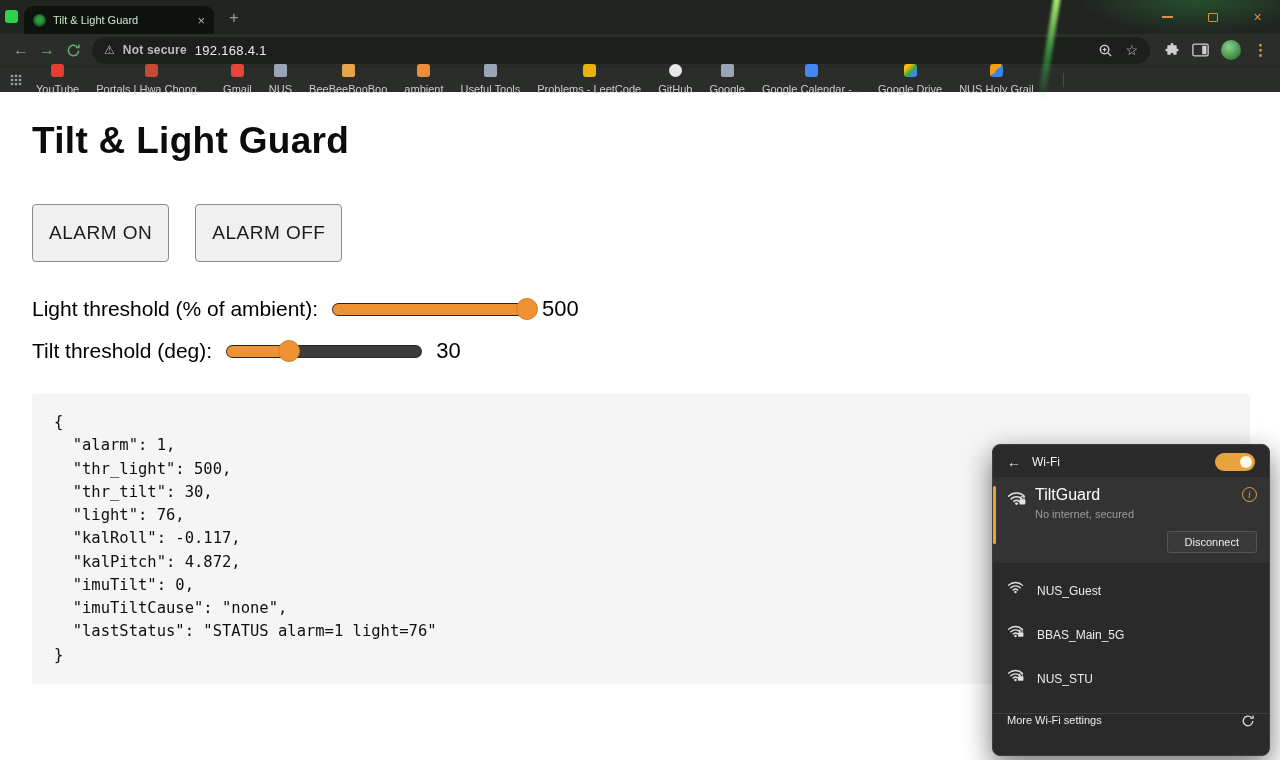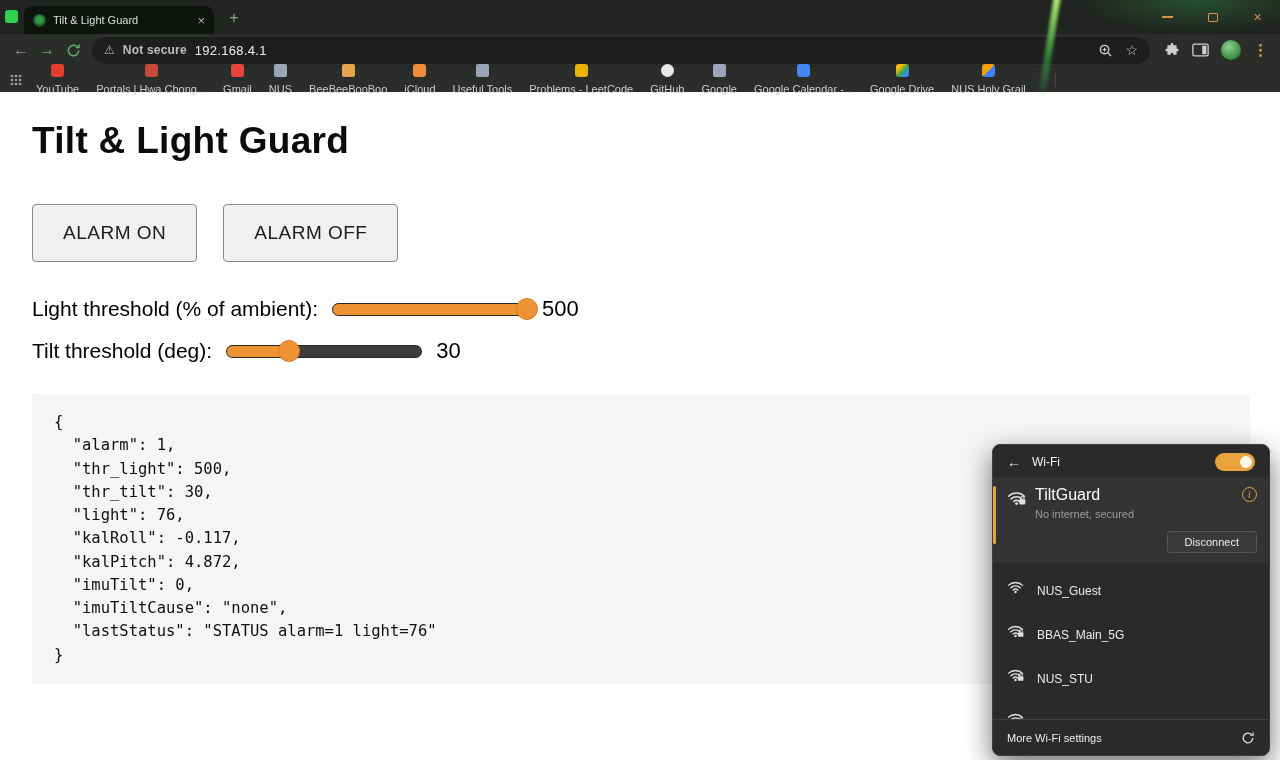--- a/index.html
+++ b/index.html
@@ -58,21 +58,21 @@
   .bm-label { font-size: 11px; color: #cdcdcd; }
   .grid-ico { margin-right: 14px; display: flex; }
   .bm-sep { width: 1px; height: 14px; background: #4a4a4a; margin: 0 12px; }
 
   
   .page { background: #fff; padding-left: 32px; position: relative; }
   .page-title { font-size: 37px; font-weight: bold; color: #0c0c0c; margin-top: 28px; letter-spacing: .3px; }
   .btn-row { margin-top: 42px; display: flex; gap: 26px; }
   .alarm-btn { font-family: "Liberation Sans", sans-serif; font-size: 19px; color: #1c1c1c;
                background: #f0f0f0; border: 1.5px solid #8a8a8a; border-radius: 4px;
-               padding: 17px 30px; letter-spacing: .5px; }
+               padding: 17px 16px; letter-spacing: .5px; }
   .slider-row { display: flex; align-items: center; gap: 14px; }
   .slider-row.first { margin-top: 34px; }
   .slider-row.second { margin-top: 16px; }
   .slider-label { font-size: 21px; color: #000; }
   .slider { position: relative; width: 196px; height: 13px; border-radius: 7px;
             background: #3d3d3d; border: 1px solid rgba(0,0,0,.35); }
   .slider .fill { position: absolute; left: 0; top: 0; bottom: 0; border-radius: 7px; background: #ef9234; }
   .slider .thumb { position: absolute; top: 50%; transform: translateY(-50%); width: 22px; height: 22px;
             border-radius: 50%; background: #ef9234; border: 1px solid #d07f28; }
   .slider-value { font-size: 22px; color: #000; }
@@ -100,22 +100,22 @@
               border: 1px solid #e8a33d; color: #e8a33d; font-size: 10px; font-style: italic;
               display: flex; align-items: center; justify-content: center; font-family: "Liberation Serif", serif; }
   .disconnect-row { display: flex; justify-content: flex-end; margin-top: 11px; align-items: center; }
   .disconnect-btn { background: #3a3a3a; border: 1px solid #565656; border-radius: 3px; color: #ededed;
               font-size: 11px; padding: 4px 17px; font-family: "Liberation Sans", sans-serif; }
 
   .network-list { flex: 1; overflow: hidden; padding-top: 4px; }
   .network { display: flex; align-items: flex-end; gap: 13px; padding: 13px 14px; height: 44px; }
   .net-name { font-size: 12px; color: #ececec; }
 
-  .wifi-footer { flex: none; height: 36px; border-top: 1px solid #3f3f3f; display: flex;
-                 align-items: center; padding: 0 14px; }
+  .wifi-footer { flex: none; height: 42px; border-top: 1px solid #3f3f3f; display: flex;
+                 align-items: flex-start; padding: 0 14px; }
   .footer-label { font-size: 11px; color: #ececec; }
   .footer-refresh { margin-left: auto; display: flex; }
 
   .arc { fill: none; stroke: #e2e2e2; stroke-width: 1.9; stroke-linecap: round; }
   .dot { fill: #e2e2e2; }
   .lock-body { fill: #e2e2e2; }
   .lock-arc { fill: none; stroke: #e2e2e2; stroke-width: 1.4; }
 </style>
 </head>
 <body>
@@ -219,21 +219,21 @@
     <span class="bm-item">
         <span class="bm-ico" style="background:#9aa6b8;border-radius:2px"></span>
         <span class="bm-label">NUS</span>
       </span>
     <span class="bm-item">
         <span class="bm-ico" style="background:#e5a44a;border-radius:2px"></span>
         <span class="bm-label">BeeBeeBooBoo</span>
       </span>
     <span class="bm-item">
         <span class="bm-ico" style="background:#ef8e3a;border-radius:3px"></span>
-        <span class="bm-label">iCloud</span>
+        <span class="bm-label">ambient</span>
       </span>
     <span class="bm-item">
         <span class="bm-ico" style="background:#9aa6b8;border-radius:2px"></span>
         <span class="bm-label">Useful Tools</span>
       </span>
     <span class="bm-item">
         <span class="bm-ico" style="background:#eab308;border-radius:3px"></span>
         <span class="bm-label">Problems - LeetCode</span>
       </span>
     <span class="bm-item">

